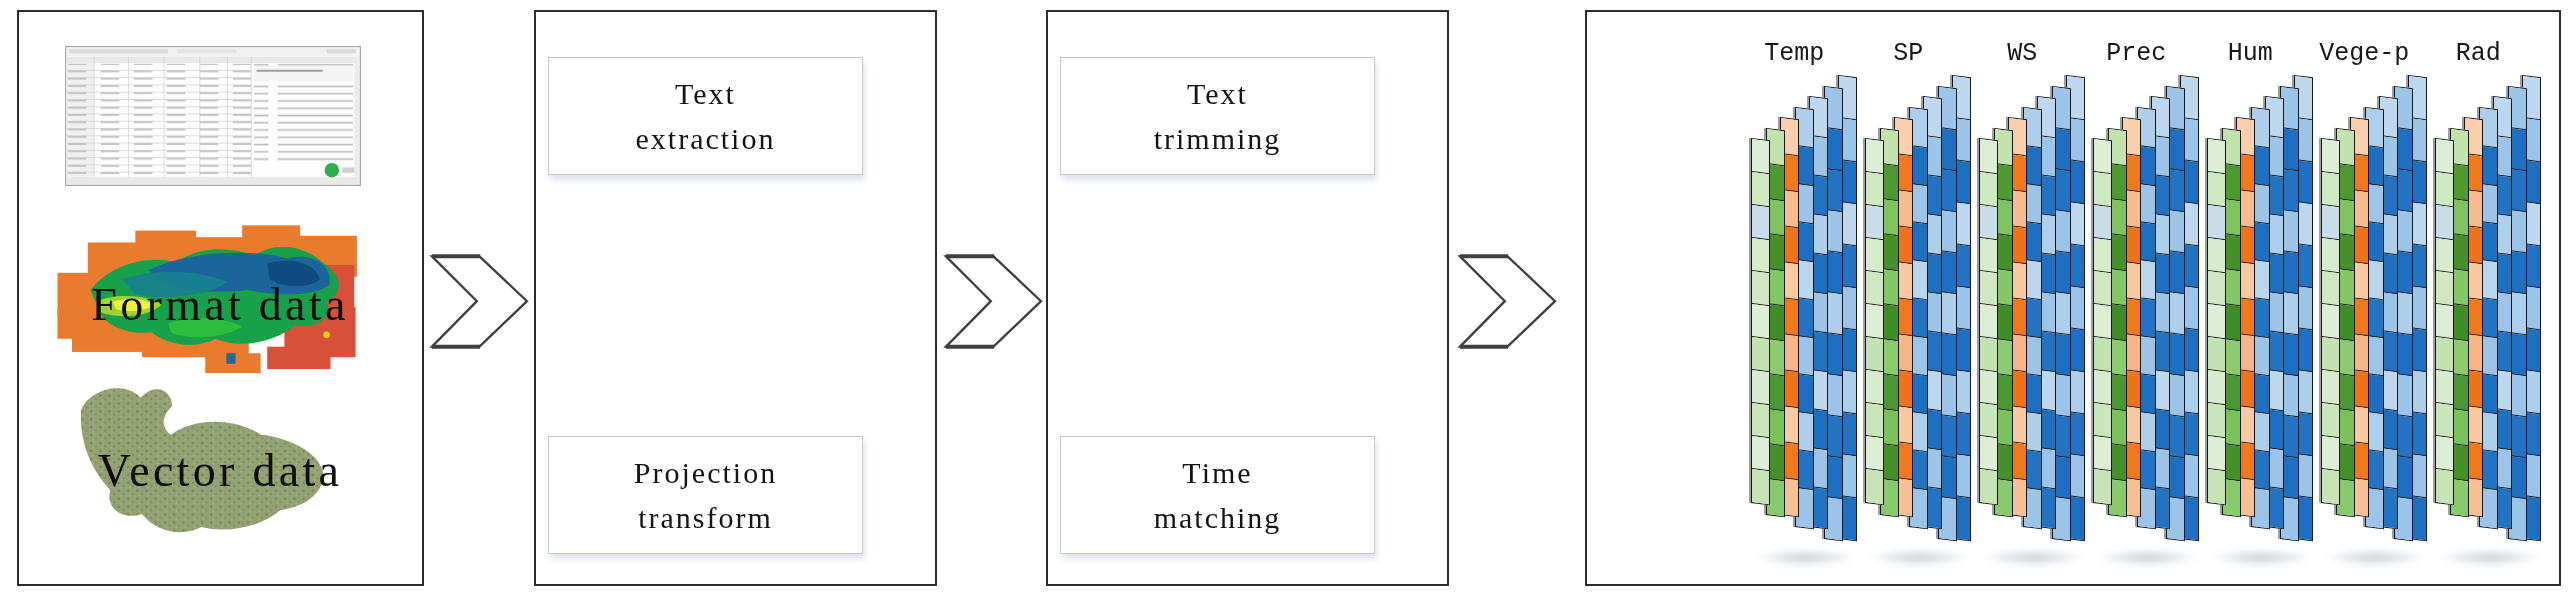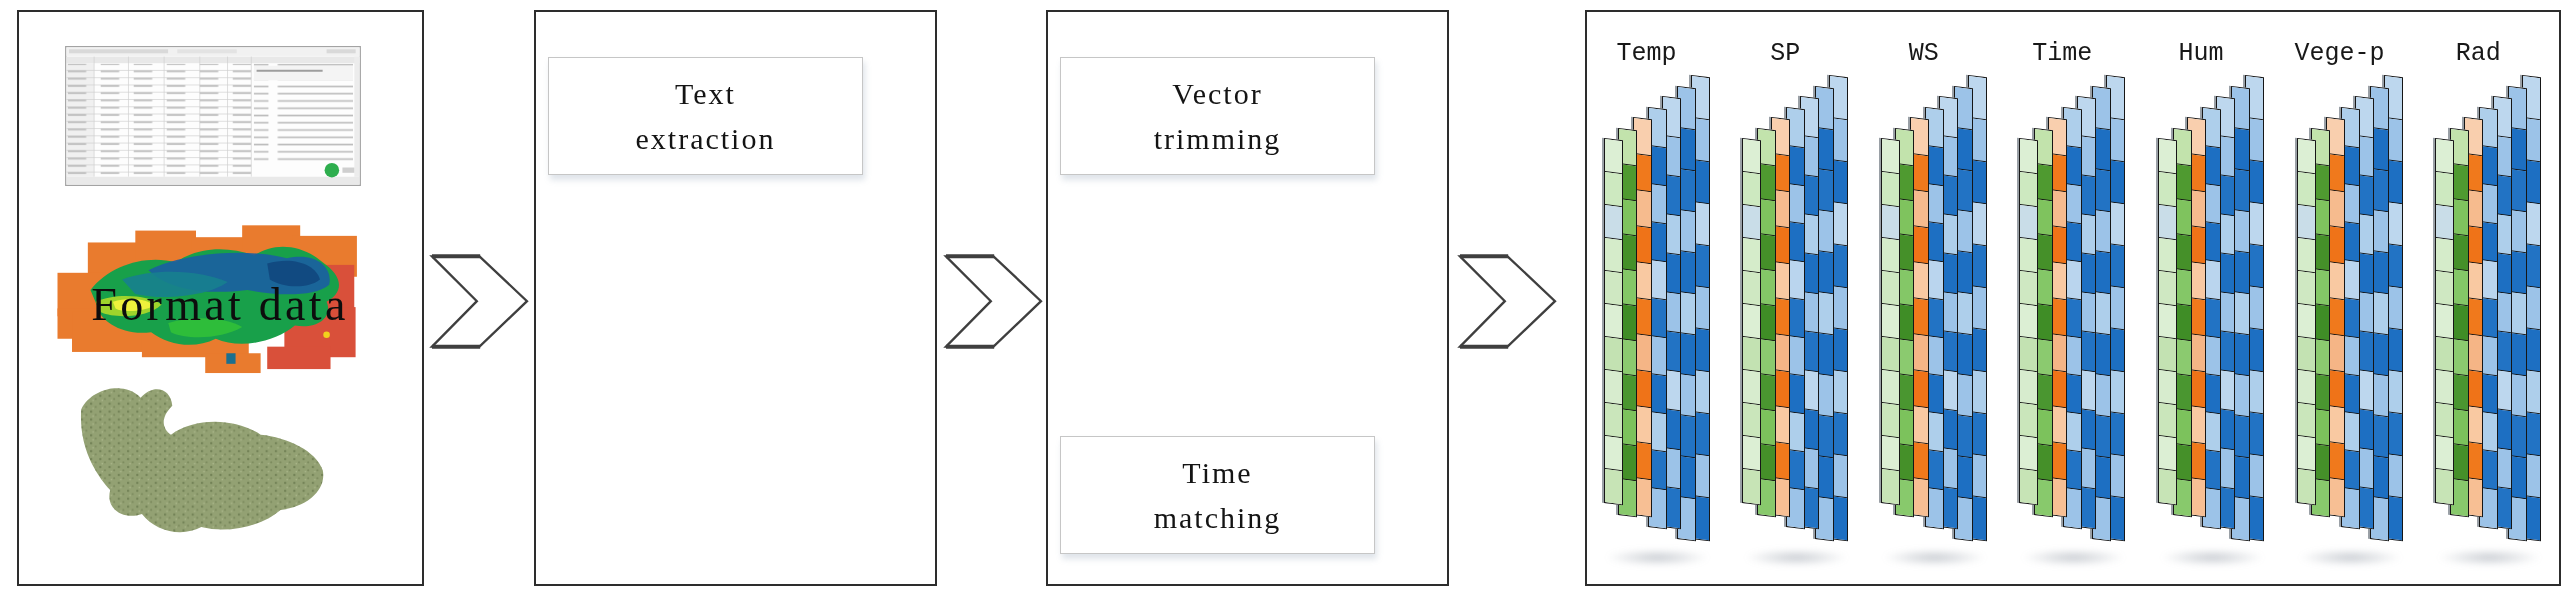--- a/index.html
+++ b/index.html
@@ -44,21 +44,21 @@
     display:flex;align-items:center;justify-content:center;text-align:center;
     box-shadow:2px 4.6px 6px rgba(110,130,160,.22);
   }
   .step-label{
     font-size:30px;letter-spacing:2px;line-height:1.5;color:#141414;
     word-spacing:100vw; 
   }
 
   
   #stacks-row{
-    position:absolute;inset:0;display:flex;justify-content:space-between;
+    position:absolute;inset:0;display:flex;justify-content:flex-end;
     padding:25px 13.2px 0 13.2px;box-sizing:border-box;
   }
   .var-col{width:114px;display:flex;flex-direction:column;align-items:center;}
   .var-label{
     font-family:"Liberation Mono", monospace;font-size:25px;color:#181818;
     height:34px;line-height:34px;transform:translateX(-10.6px);white-space:nowrap;
   }
   .stack{position:relative;width:107px;height:471px;margin-top:4px;}
   .sheet{
     position:absolute;width:18.5px;box-sizing:border-box;
@@ -184,46 +184,50 @@
                  C302,238 252,248 212,238 C182,254 142,244 122,218 C96,228 66,212 74,182
                  C56,162 26,122 30,60 Z" fill="#93a173"></path>
         <path d="M30,60 C45,28 95,16 120,42 C140,20 166,28 168,54 C150,72 152,88 166,98
                  C202,72 262,72 302,98 C342,102 386,122 396,152 C402,182 372,208 332,212
                  C302,238 252,248 212,238 C182,254 142,244 122,218 C96,228 66,212 74,182
                  C56,162 26,122 30,60 Z" fill="url(#speck)" opacity="0.6"></path>
       </svg>
     </figure>
 
     <figcaption class="input-caption" id="cap-raster">Format data</figcaption>
+    <figcaption class="input-caption" id="cap-vector">Vector data</figcaption>
   </section>
 
   <svg class="flow-arrow" style="left:429px" viewBox="0 0 152 147">
     <polygon points="4,5 76,5 148,73 76,142 4,142 72,73" fill="#ffffff" stroke="#3f3f3f" stroke-width="3.5"></polygon>
     <line x1="4" y1="5" x2="77" y2="5" stroke="#3f3f3f" stroke-width="6"></line>
     <line x1="4" y1="142" x2="77" y2="142" stroke="#3f3f3f" stroke-width="6"></line>
   </svg>
 
   <section class="panel" id="box-proc1">
     <div class="steps-wrap">
       <div class="step-box">
         <span class="step-label">Text extraction</span>
       </div>
+      <div class="step-box">
+        <span class="step-label">Projection transform</span>
+      </div>
     </div>
   </section>
 
   <svg class="flow-arrow" style="left:943px" viewBox="0 0 152 147">
     <polygon points="4,5 76,5 148,73 76,142 4,142 72,73" fill="#ffffff" stroke="#3f3f3f" stroke-width="3.5"></polygon>
     <line x1="4" y1="5" x2="77" y2="5" stroke="#3f3f3f" stroke-width="6"></line>
     <line x1="4" y1="142" x2="77" y2="142" stroke="#3f3f3f" stroke-width="6"></line>
   </svg>
 
   <section class="panel" id="box-proc2">
     <div class="steps-wrap">
       <div class="step-box">
-        <span class="step-label">Vector trimming</span>
+        <span class="step-label">Text trimming</span>
       </div>
       <div class="step-box">
         <span class="step-label">Time matching</span>
       </div>
     </div>
   </section>
 
   <svg class="flow-arrow" style="left:1457px" viewBox="0 0 152 147">
     <polygon points="4,5 76,5 148,73 76,142 4,142 72,73" fill="#ffffff" stroke="#3f3f3f" stroke-width="3.5"></polygon>
     <line x1="4" y1="5" x2="77" y2="5" stroke="#3f3f3f" stroke-width="6"></line>
@@ -517,21 +521,21 @@
               <div class="cell" style="height: 42px; background: rgb(29, 111, 194);"></div>
               <div class="cell" style="height: 42px; background: rgb(174, 207, 235);"></div>
               <div class="cell" style="height: 42px; background: rgb(34, 115, 196);"></div>
               <div class="cell" style="height: 42px; background: rgb(156, 195, 232);"></div>
               <div class="cell" style="height: 42px; background: rgb(29, 111, 194);"></div>
             </div>
             <div class="stack-shadow"></div>
           </div>
         </div>
         <div class="var-col">
-          <div class="var-label">Time</div>
+          <div class="var-label">Prec</div>
           <div class="stack">
             <div class="sheet" style="left: 0px; top: 63px; z-index: 20;">
               <div class="cell" style="height: 33px; background: rgb(220, 239, 212);"></div>
               <div class="cell" style="height: 33px; background: rgb(205, 233, 192);"></div>
               <div class="cell" style="height: 33px; background: rgb(201, 221, 232);"></div>
               <div class="cell" style="height: 33px; background: rgb(213, 236, 202);"></div>
               <div class="cell" style="height: 33px; background: rgb(207, 232, 194);"></div>
               <div class="cell" style="height: 33px; background: rgb(220, 239, 212);"></div>
               <div class="cell" style="height: 33px; background: rgb(195, 226, 178);"></div>
               <div class="cell" style="height: 33px; background: rgb(215, 236, 206);"></div>

